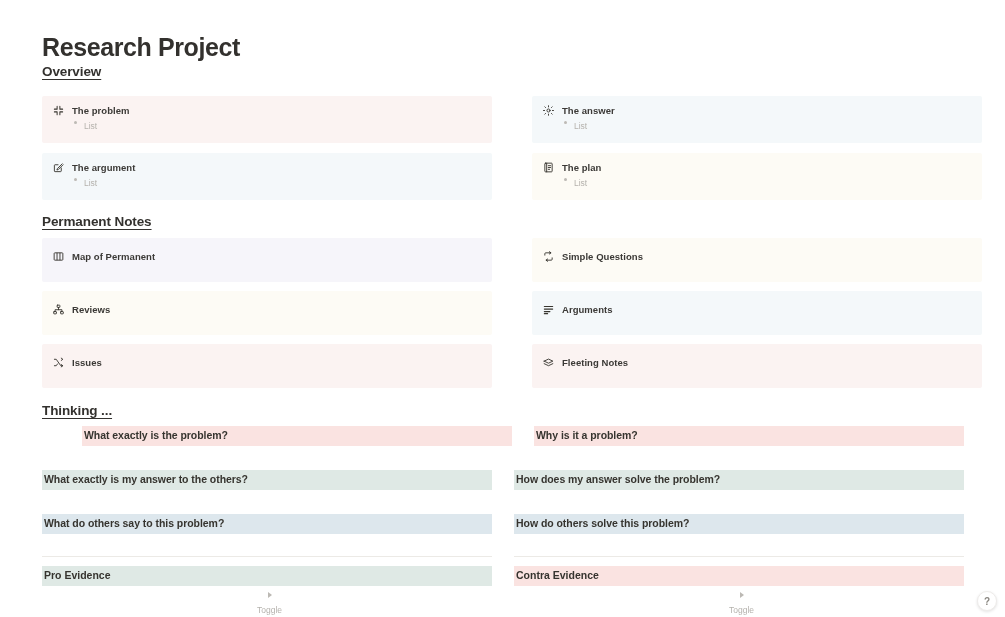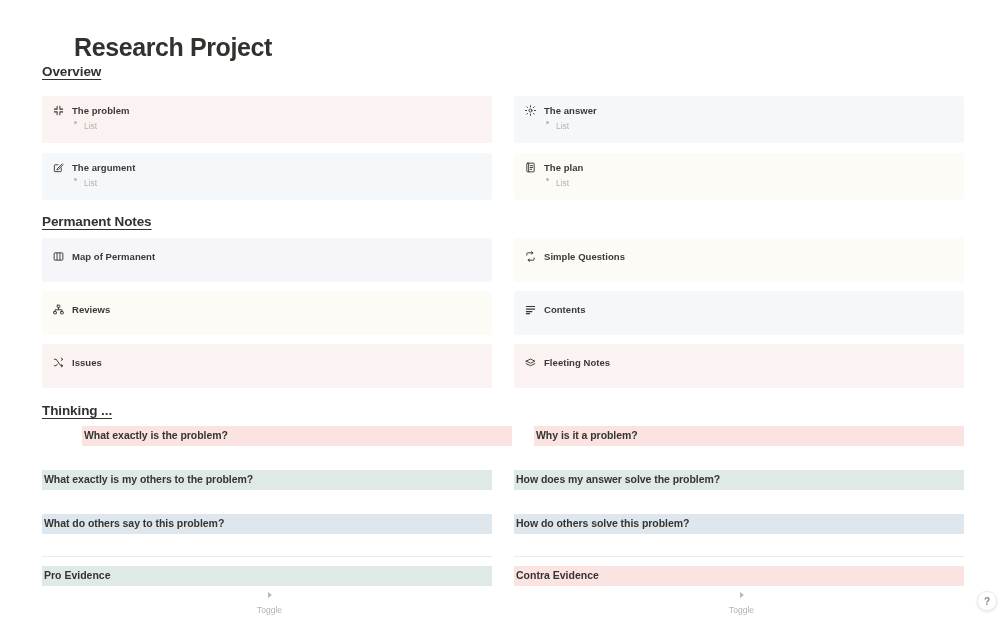--- a/index.html
+++ b/index.html
@@ -20,21 +20,20 @@
   }
 
   .page-title {
     position: absolute;
     left: 42px;
     top: 33px;
     font-size: 25px;
     font-weight: bold;
     color: #33312e;
     letter-spacing: -0.4px;
-    margin-left: 32px;
   }
 
   
   .section-heading {
     font-size: 13.5px;
     font-weight: bold;
     color: #33312e;
     text-decoration: underline;
     text-underline-offset: 3px;
     text-decoration-thickness: 1px;
@@ -42,21 +41,21 @@
   }
 
   #overview-heading { position: absolute; left: 42px; top: 64px; }
   #permanent-heading { position: absolute; left: 42px; top: 214px; }
   #thinking-heading  { position: absolute; left: 42px; top: 403px; }
 
   
   .cols {
     position: absolute;
     display: flex;
-    gap: 22px;
+    gap: 40px;
     left: 42px;
     width: 922px;
   }
   .col { width: 450px; }
 
   
   .card {
     width: 450px;
     border-radius: 2px;
     padding: 9px 11px 10px 11px;
@@ -324,21 +323,21 @@
       </div>
     </div>
     <div class="col">
       <div class="card-notes bg-blue">
         <div class="card-head">
           <span class="ic">
             <svg viewBox="0 0 24 24" fill="none" stroke="currentColor" stroke-width="2.6" stroke-linecap="round">
               <path d="M3 5.5h18M3 11h18M3 16.5h12M3 21h7"></path>
             </svg>
           </span>
-          <span class="card-title">Contents</span>
+          <span class="card-title">Arguments</span>
         </div>
       </div>
     </div>
   </div>
 
   <div class="cols h-notes-r3">
     <div class="col">
       <div class="card-notes bg-pink">
         <div class="card-head">
           <span class="ic">
@@ -369,21 +368,21 @@
   </div>
 
   <div id="thinking-heading" class="section-heading">Thinking ...</div>
 
   <div class="hl-row h-t1">
     <div class="hl hl-pink">What exactly is the problem?</div>
     <div class="hl hl-pink">Why is it a problem?</div>
   </div>
 
   <div class="hl-row h-t2">
-    <div class="hl hl-green">What exactly is my others to the problem?</div>
+    <div class="hl hl-green">What exactly is my answer to the others?</div>
     <div class="hl hl-green">How does my answer solve the problem?</div>
   </div>
 
   <div class="hl-row h-t3">
     <div class="hl hl-blue">What do others say to this problem?</div>
     <div class="hl hl-blue">How do others solve this problem?</div>
   </div>
 
   <div class="evidence-row">
     <div class="evidence-col">

